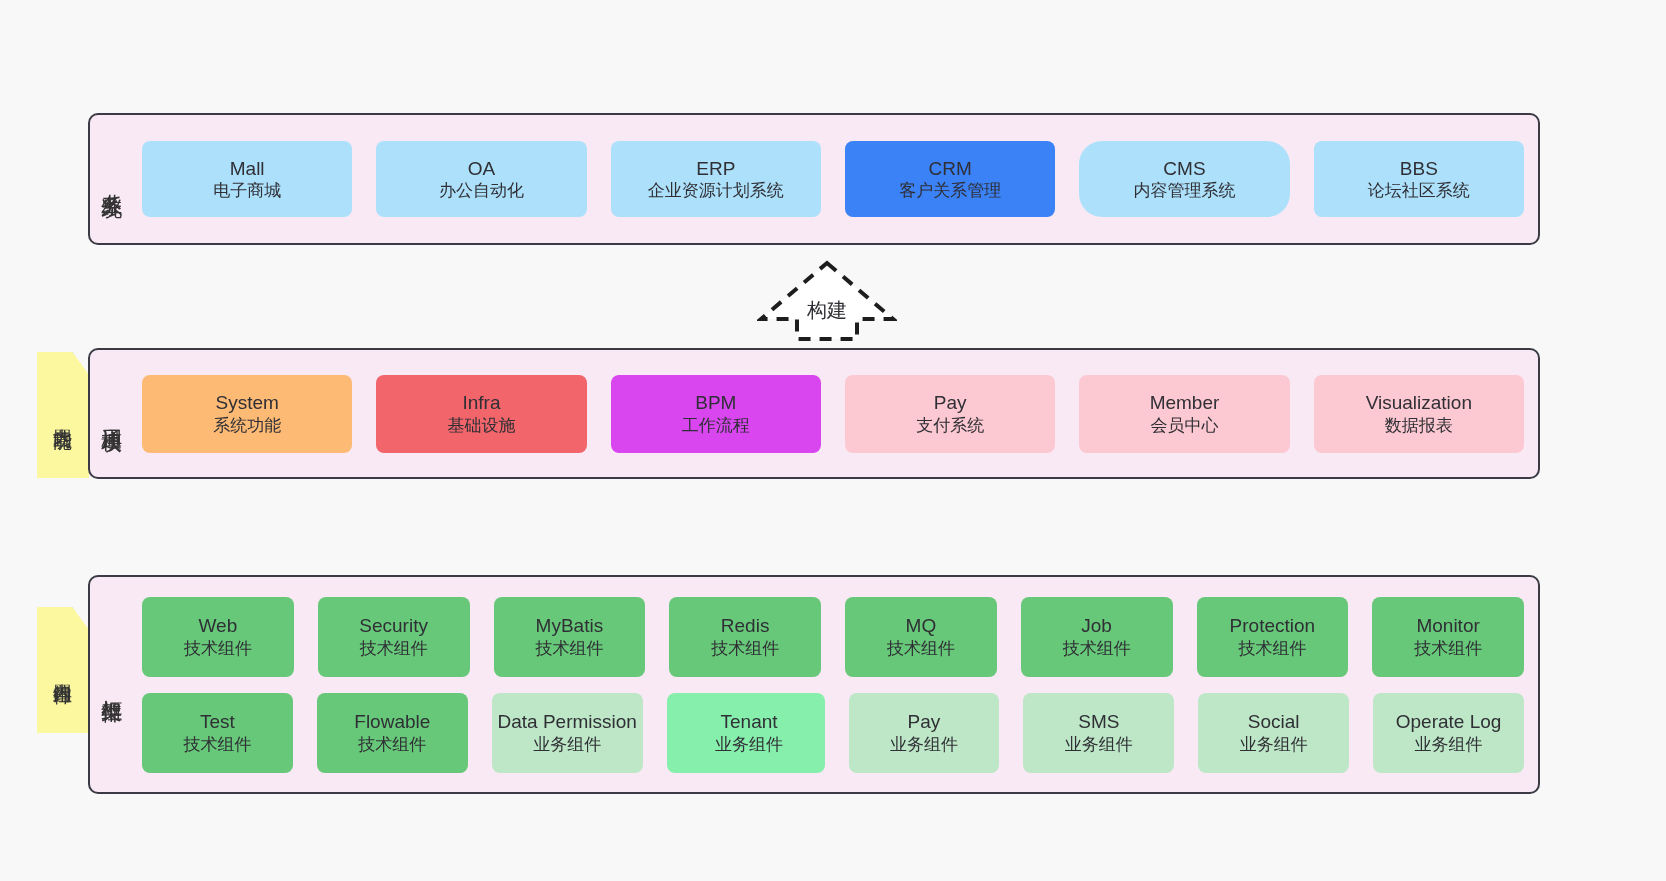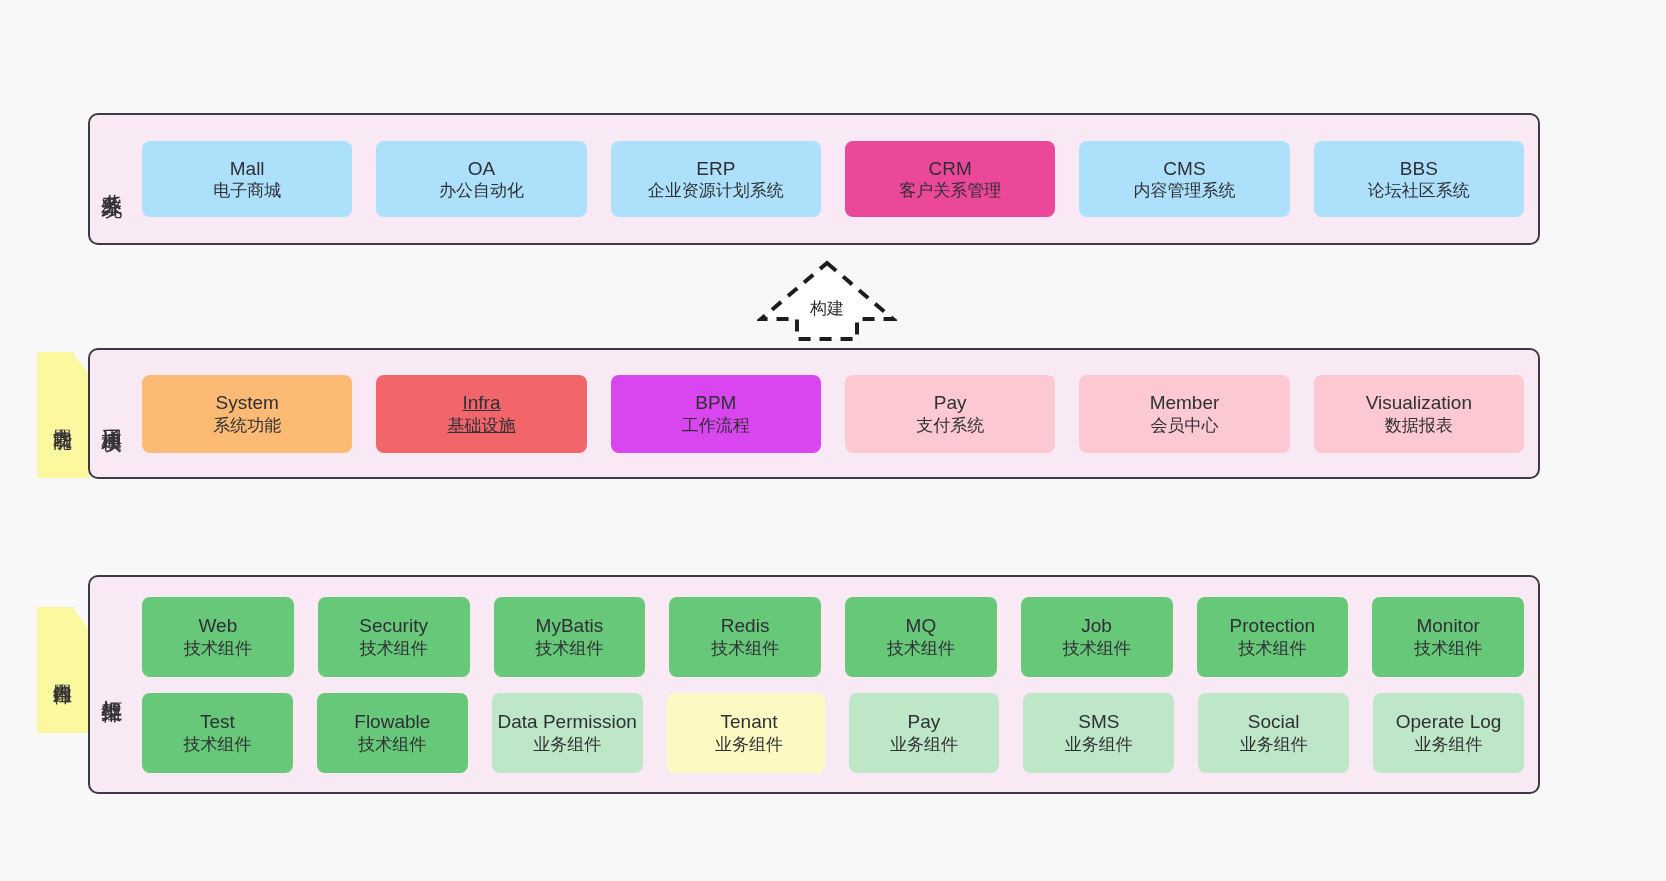--- a/index.html
+++ b/index.html
@@ -103,21 +103,21 @@
   #sticky-builtin-function{left:37px;top:352px;height:126px;}
   #sticky-builtin-component{left:37px;top:607px;height:126px;}
 
   
   .uparrow{position:absolute;z-index:2;}
   .uparrow svg{display:block;}
   .uparrow .alabel{
     position:absolute;
     left:0;right:0;
     text-align:center;
-    font-size:17px;
+    font-size:20px;
     color:#2f2f35;
     background:transparent;
   }
   #arrow-build{left:757px;top:259px;width:140px;height:84px;}
   #arrow-build .alabel{top:38px;}
   #arrow-implement{left:771px;top:492px;width:140px;height:84px;}
   #arrow-implement .alabel{top:38px;}
 </style>
 </head>
 <body style="background: rgb(248, 248, 248);">
@@ -143,25 +143,25 @@
           <span class="cn">电子商城</span>
         </div>
         <div class="cell" style="background: rgb(173, 225, 251);">
           <span class="en">OA</span>
           <span class="cn">办公自动化</span>
         </div>
         <div class="cell" style="background: rgb(173, 225, 251);">
           <span class="en">ERP</span>
           <span class="cn">企业资源计划系统</span>
         </div>
-        <div class="cell" style="background: #ec4899;">
+        <div class="cell" style="background: #3b82f6;">
           <span class="en">CRM</span>
           <span class="cn">客户关系管理</span>
         </div>
-        <div class="cell" style="background: rgb(173, 225, 251);">
+        <div class="cell" style="background: rgb(173, 225, 251); border-radius: 23px;">
           <span class="en">CMS</span>
           <span class="cn">内容管理系统</span>
         </div>
         <div class="cell" style="background: rgb(173, 225, 251);">
           <span class="en">BBS</span>
           <span class="cn">论坛社区系统</span>
         </div>
       </div>
     </div>
   </div>
@@ -174,21 +174,21 @@
   </div>
 
   <div class="layer" id="layer-module" style="background: rgb(249, 233, 244); border-color: rgb(59, 59, 70);">
     <div class="layer-title">通用模块</div>
     <div class="boxes">
       <div class="row">
         <div class="cell" style="background: #fdba74;">
           <span class="en">System</span>
           <span class="cn">系统功能</span>
         </div>
-        <div class="cell" style="background: rgb(241, 101, 107); text-decoration: underline;">
+        <div class="cell" style="background: rgb(241, 101, 107);">
           <span class="en">Infra</span>
           <span class="cn">基础设施</span>
         </div>
         <div class="cell" style="background: #d946ef; text-align: right;">
           <span class="en">BPM</span>
           <span class="cn">工作流程</span>
         </div>
         <div class="cell" style="background: rgb(252, 200, 209);">
           <span class="en">Pay</span>
           <span class="cn">支付系统</span>
@@ -249,21 +249,21 @@
           <span class="cn">技术组件</span>
         </div>
         <div class="cell" style="background: rgb(102, 200, 120);">
           <span class="en">Flowable</span>
           <span class="cn">技术组件</span>
         </div>
         <div class="cell" style="background: rgb(189, 231, 198);">
           <span class="en">Data Permission</span>
           <span class="cn">业务组件</span>
         </div>
-        <div class="cell" style="background: #fef9c3; padding-left: 11px;">
+        <div class="cell" style="background: #86efac; padding-left: 11px;">
           <span class="en">Tenant</span>
           <span class="cn">业务组件</span>
         </div>
         <div class="cell" style="background: rgb(189, 231, 198);">
           <span class="en">Pay</span>
           <span class="cn">业务组件</span>
         </div>
         <div class="cell" style="background: rgb(189, 231, 198);">
           <span class="en">SMS</span>
           <span class="cn">业务组件</span>

